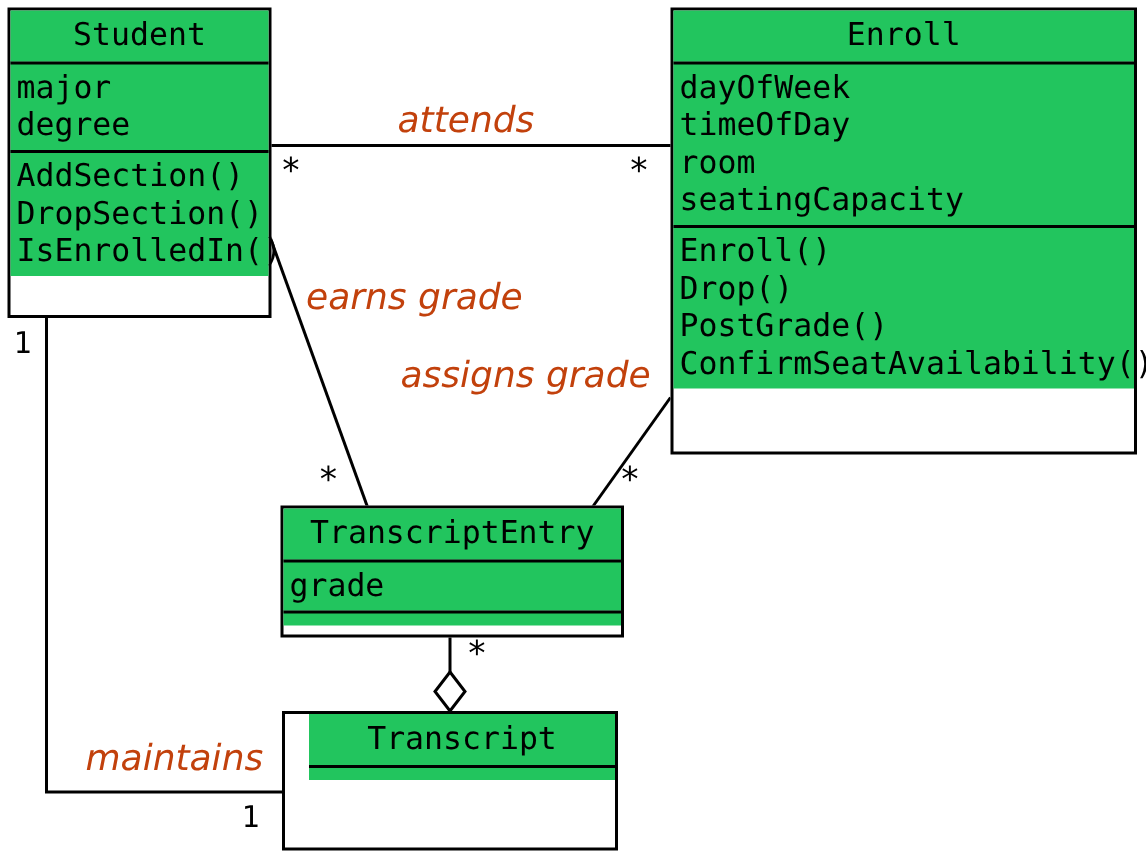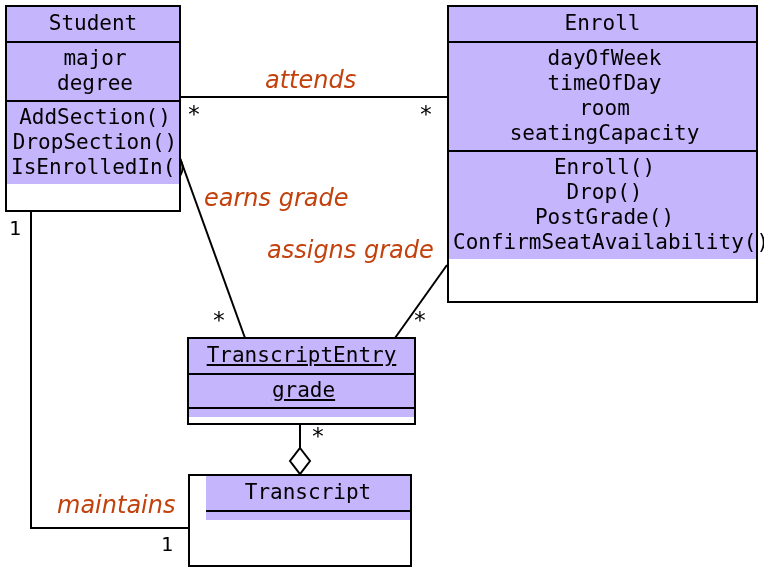--- a/index.html
+++ b/index.html
@@ -19,25 +19,24 @@
   
   .uml-class {
     position: absolute;
     box-sizing: border-box;
     border: 2px solid #000000;
     background: #ffffff;
     z-index: 3;
   }
   .uml-compartment {
     box-sizing: border-box;
-    background: #c4b5fd;
+    background: #22c55e;
   }
   .uml-compartment + .uml-compartment {
     border-top: 2px solid #000000;
-    text-align: center;
   }
   .uml-name {
     text-align: center;
     font-size: 21px;
     line-height: 1.0;
     padding: 6px 4px 7px 4px;
     white-space: nowrap;
     letter-spacing: 0px;
   }
   .uml-members {
@@ -138,21 +137,21 @@
       <div class="member">seatingCapacity</div>
     </div>
     <div class="uml-compartment uml-members">
       <div class="member">Enroll()</div>
       <div class="member">Drop()</div>
       <div class="member">PostGrade()</div>
       <div class="member">ConfirmSeatAvailability()</div>
     </div>
   </div>
 
-  <div class="uml-class" id="class-transcriptentry" style="left:187px; top:337px; width:229px; height:88px;text-decoration:underline;">
+  <div class="uml-class" id="class-transcriptentry" style="left:187px; top:337px; width:229px; height:88px;">
     <div class="uml-compartment uml-name">TranscriptEntry</div>
     <div class="uml-compartment uml-members">
       <div class="member">grade</div>
     </div>
     <div class="uml-compartment uml-empty"></div>
   </div>
 
   <div class="uml-class" id="class-transcript" style="left:188px; top:474px; width:224px; height:93px;padding-left:16px;">
     <div class="uml-compartment uml-name">Transcript</div>
     <div class="uml-compartment uml-empty"></div>

